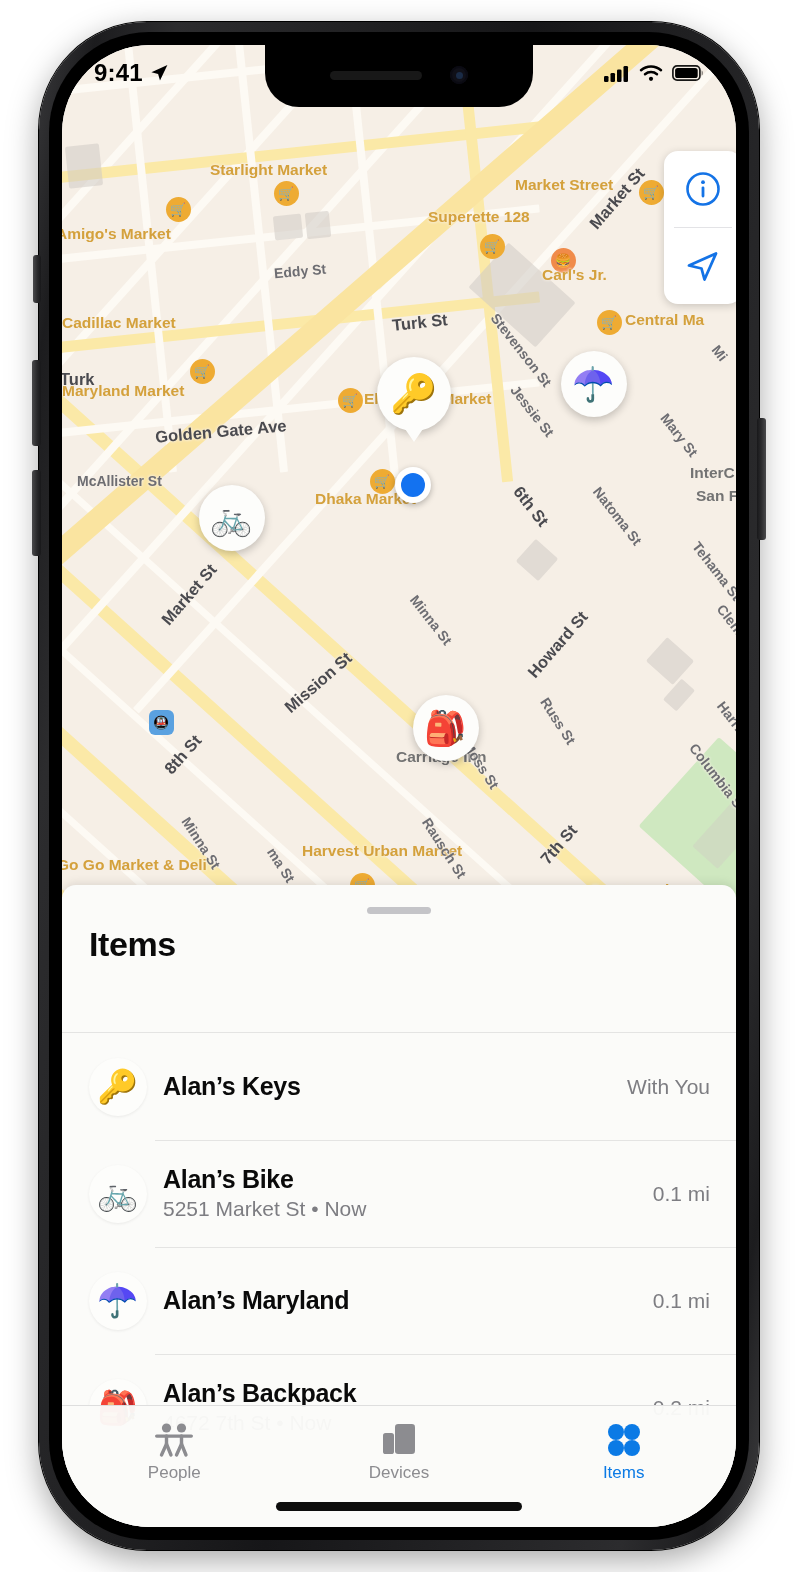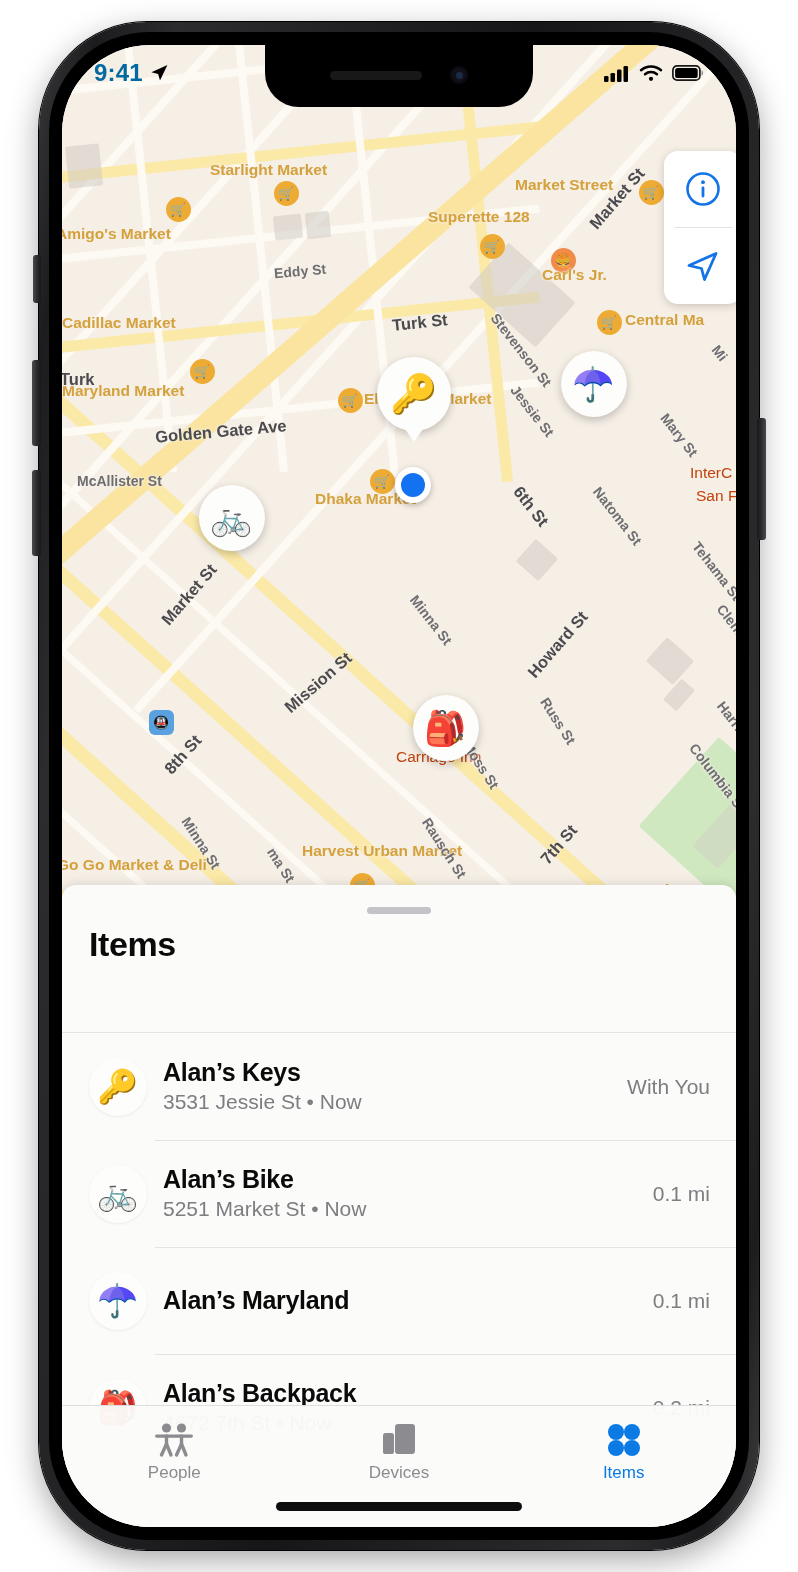--- a/index.html
+++ b/index.html
@@ -49,21 +49,21 @@
   .mlabel{
     position:absolute;color:#d4a13c;font-size:15.5px;font-weight:700;
     white-space:nowrap;line-height:1.12;text-shadow:0 0 3px #f6efe6,0 0 3px #f6efe6;
   }
   .mlabel.c{text-align:center;}
   .slabel{
     position:absolute;color:#6d6d72;font-size:14px;font-weight:600;white-space:nowrap;
     text-shadow:0 0 3px #f6efe6,0 0 3px #f6efe6;
   }
   .slabel.big{font-size:16.5px;color:#4a4a4f;}
-  .plabel{position:absolute;color:#c2410c;font-size:15.5px;font-weight:400;white-space:nowrap;
+  .plabel{position:absolute;color:#737373;font-size:15.5px;font-weight:700;white-space:nowrap;
     text-shadow:0 0 3px #f6efe6,0 0 3px #f6efe6;}
 
   .poi{position:absolute;width:25px;height:25px;border-radius:50%;background:#eeab33;
     display:flex;align-items:center;justify-content:center;color:#fff;font-size:13px;line-height:1;}
   .poi.food{background:#f08b4a;}
   .poi.hotel{background:#9a95dd;width:31px;height:25px;border-radius:6px;font-size:14px;}
   .poi.transit{background:#5aa1e0;width:25px;height:25px;border-radius:6px;font-size:13px;}
 
   
   .pin{
@@ -88,21 +88,21 @@
     position:absolute;right:-6px;top:106px;width:78px;border-radius:14px;background:#fff;
     box-shadow:0 2px 8px rgba(0,0,0,.18);overflow:hidden;
   }
   .map-ctl{height:76px;display:flex;align-items:center;justify-content:center;}
   #map-ctl-divider{height:1px;background:#e3e3e6;margin:0 10px;}
 
   
   #status-bar{
     position:absolute;left:0;top:0;width:674px;height:56px;z-index:30;
     display:flex;align-items:center;justify-content:space-between;
-    padding:0 32px;box-sizing:border-box;color:#0369a1;
+    padding:0 32px;box-sizing:border-box;color:#000000;
   }
   #status-time{font-size:24px;font-weight:700;letter-spacing:.2px;display:flex;align-items:center;gap:6px;}
   #status-right{display:flex;align-items:center;gap:9px;}
   #notch{
     position:absolute;left:50%;transform:translateX(-50%);top:-2px;width:268px;height:64px;
     background:#000;border-radius:0 0 34px 34px;z-index:40;
     display:flex;align-items:center;justify-content:center;gap:28px;
   }
   #notch-speaker{width:92px;height:9px;border-radius:5px;background:#181818;}
   #notch-camera{width:18px;height:18px;border-radius:50%;background:#101018;
@@ -346,21 +346,20 @@
     <div id="sheet-grabber"></div>
     <div id="sheet-title">Items</div>
     <div id="sheet-header-divider"></div>
 
     <div id="items-list">
 
       <div class="item-row">
         <div class="item-emoji">🔑</div>
         <div class="item-text">
           <div class="item-title">Alan’s Keys</div>
-          <div class="item-sub">3531 Jessie St • Now</div>
         </div>
         <div class="item-dist">With You</div>
       </div>
 
       <div class="item-row">
         <div class="item-emoji">🚲</div>
         <div class="item-text">
           <div class="item-title">Alan’s Bike</div>
           <div class="item-sub">5251 Market St • Now</div>
         </div>

